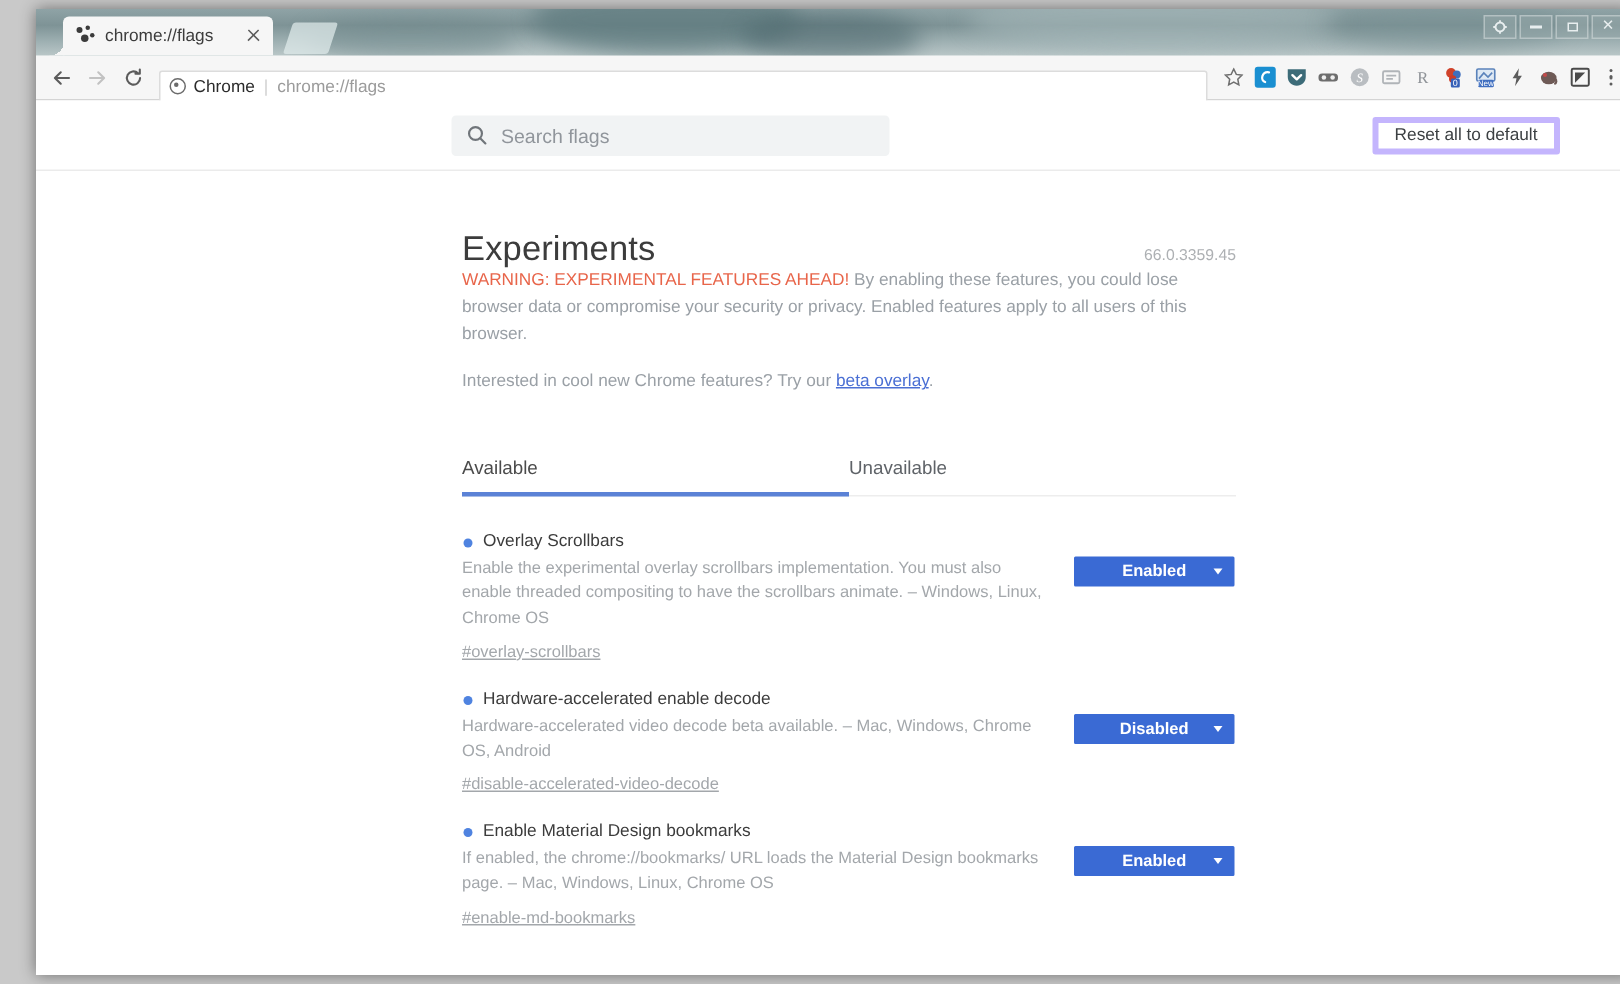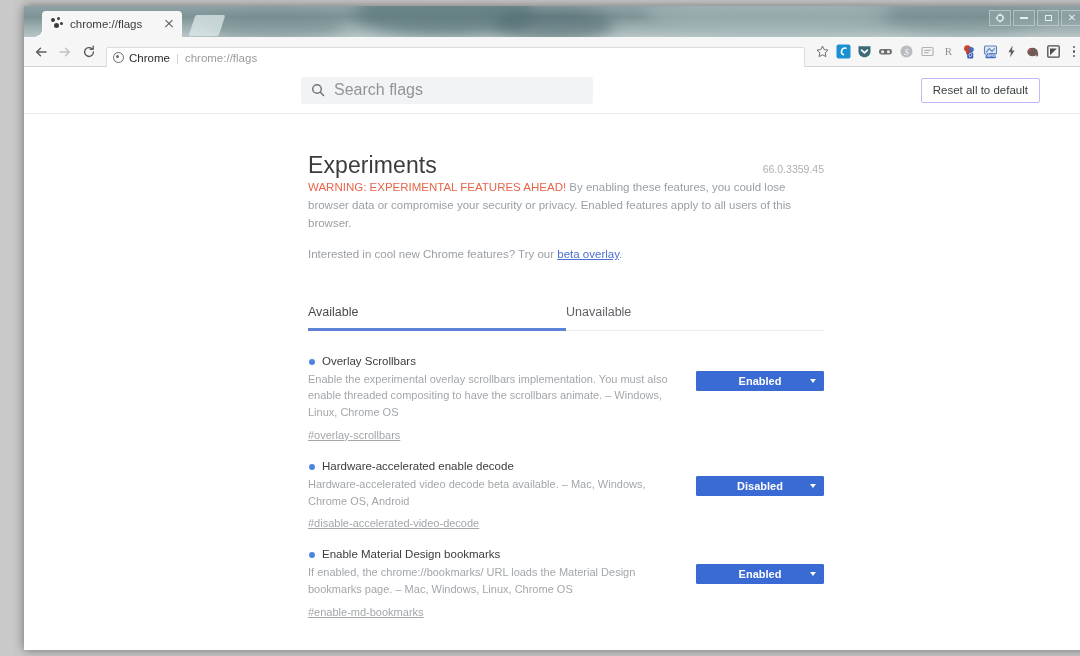--- a/index.html
+++ b/index.html
@@ -204,32 +204,32 @@
     margin-left: 277px;
     width: 292px; height: 27px;
     background: #f1f3f4;
     border-radius: 3px;
     display:flex; align-items:center;
     padding: 0 10px;
   }
   .search-icon { width:14px;height:14px;flex:0 0 14px;margin-right:9px;color:#70757a; }
   .search-input {
     border:none; outline:none; background:transparent;
-    font-size: 16px; color: #0f172a;
+    font-size: 13px; color: #0f172a;
     font-family:"Liberation Sans", sans-serif;
     width: 100%;
   }
   .search-input::placeholder { color:#90959b; }
 
   .reset-btn {
     margin-left: auto;
     height: 25px;
     padding: 0 11px;
     background: #fff;
-    border: 1px solid #c4b5fd;
+    border: 4px solid #c4b5fd;
     border-radius: 2px;
     font-size: 11.5px;
     color: #3c4043;
     font-family:"Liberation Sans", sans-serif;
     display:flex;align-items:center;
     white-space:nowrap;
   }
 
   .content {
     padding: 0 0 0 0;
@@ -308,21 +308,21 @@
   }
   .flag-id {
     font-size: 11px;
     color: #a3a7ab;
     text-decoration: underline;
     display: inline-block;
   }
 
   .select-wrap { flex: 0 0 108px; padding-top: 16px; }
   .flag-select {
-    width: 128px; height: 20px;
+    width: 107px; height: 20px;
     font-size: 11px;
     font-family:"Liberation Sans", sans-serif;
     border-radius: 1px;
     position: relative;
     display: flex;
     align-items: center;
     justify-content: flex-end;
   }
   .flag-select .lbl { flex:1 1 auto; text-align:center; }
   .flag-select .caret {

